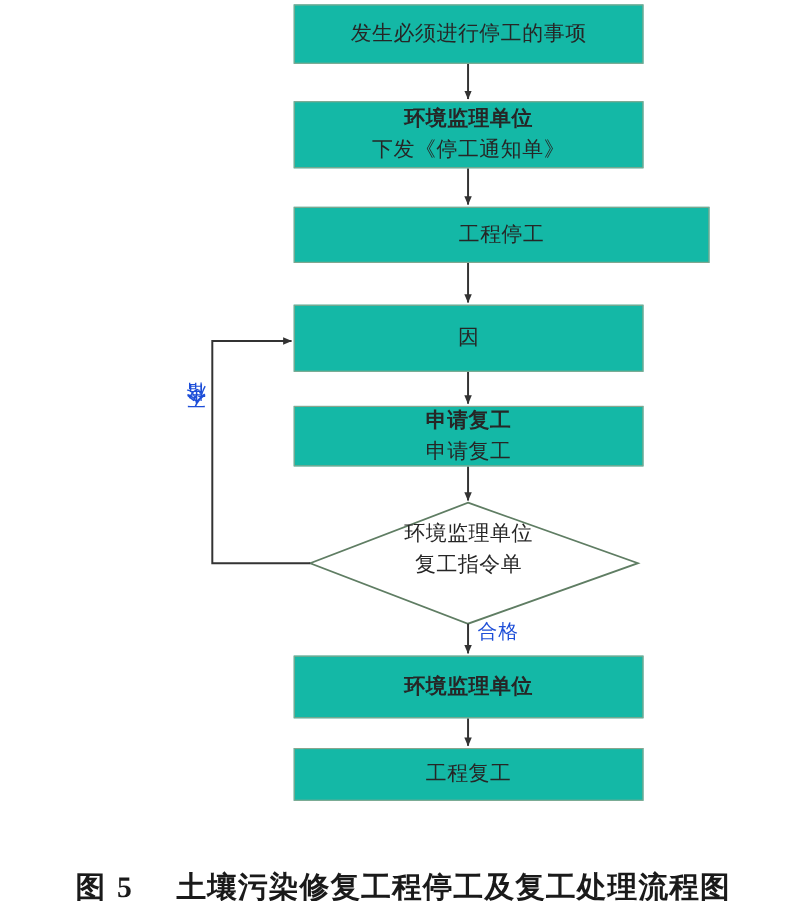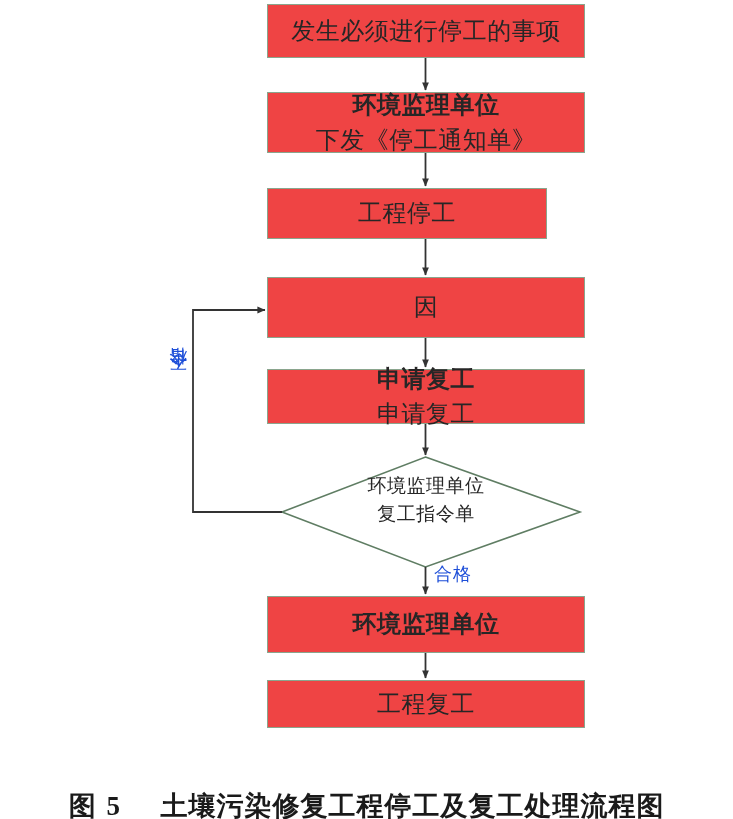--- a/index.html
+++ b/index.html
@@ -19,28 +19,28 @@
     position: absolute;
     left: 0; top: 0;
     width: 733px;
     height: 819px;
   }
 
   .node {
     position: absolute;
     box-sizing: border-box;
     border: 1.5px solid #8aa58d;
-    background: #ef4444;
+    background: #14b8a6;
     display: flex;
     flex-direction: column;
     align-items: center;
     justify-content: center;
     text-align: center;
     color: #262626;
-    font-size: 24px;
+    font-size: 19px;
     line-height: 1.45;
     letter-spacing: 0.5px;
   }
   .node .line-bold {
     font-weight: bold;
   }
   .node .line-normal {
     font-weight: normal;
   }
 
@@ -117,21 +117,21 @@
 
 <div class="node" style="left:267px; top:4px; width:318px; height:54px;">
   <span class="line-normal">发生必须进行停工的事项</span>
 </div>
 
 <div class="node" style="left:267px; top:92px; width:318px; height:61px;">
   <span class="line-bold">环境监理单位</span>
   <span class="line-normal">下发《停工通知单》</span>
 </div>
 
-<div class="node" style="left:267px; top:188px; width:280px; height:51px;">
+<div class="node" style="left:267px; top:188px; width:378px; height:51px;">
   <span class="line-normal">工程停工</span>
 </div>
 
 <div class="node" style="left:267px; top:277px; width:318px; height:61px;">
   <span class="line-normal">因</span>
 </div>
 
 <div class="node" style="left:267px; top:369px; width:318px; height:55px;">
   <span class="line-bold">申请复工</span>
   <span class="line-normal">申请复工</span>

